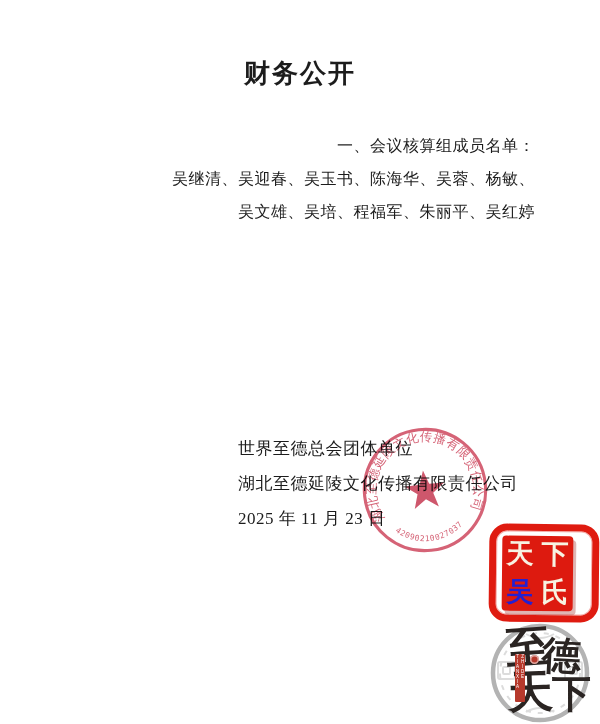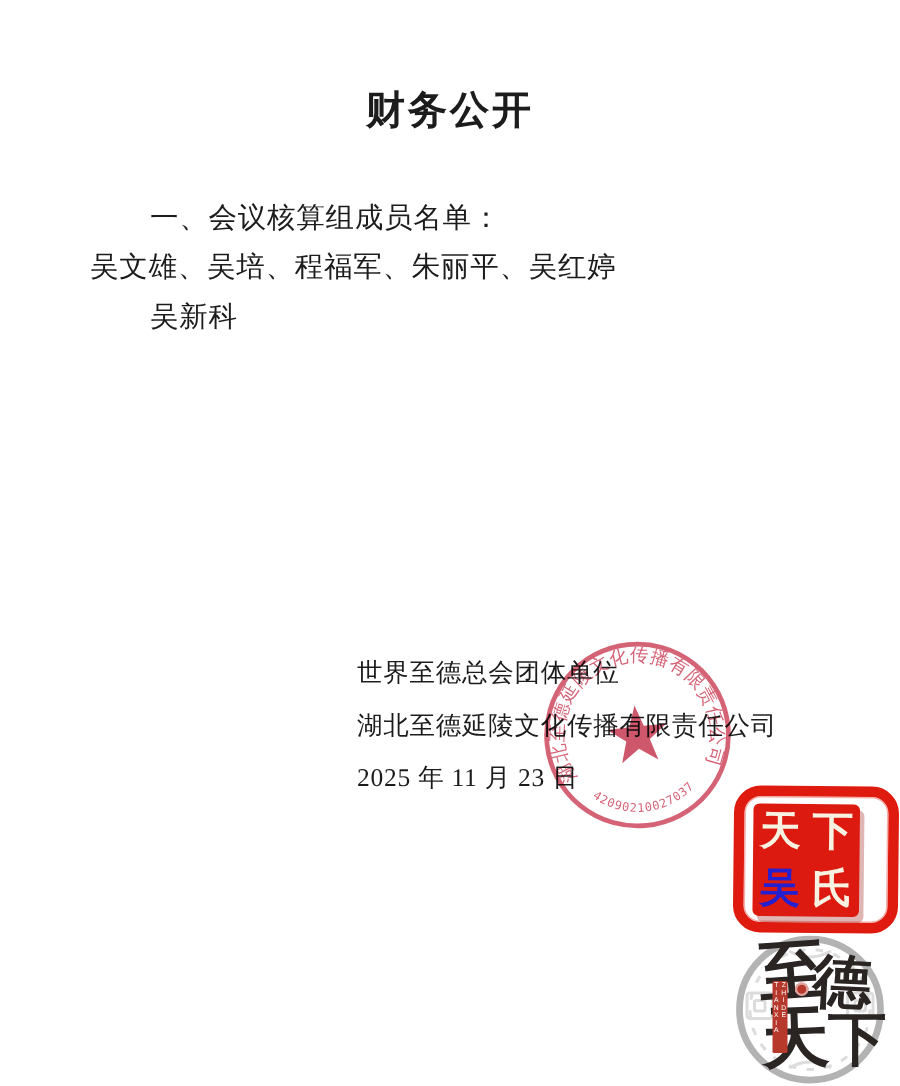--- a/index.html
+++ b/index.html
@@ -6,21 +6,21 @@
   .page{
     position:relative;width:600px;height:724px;background:#ffffff;
     overflow:hidden;font-family:"Liberation Serif","DejaVu Serif",serif;color:#1c1c1c;
   }
   .doc-title{
     position:absolute;top:56px;left:0;width:600px;text-align:center;
     font-size:26px;font-weight:bold;letter-spacing:2px;margin:0;
   }
   .doc-body{
     position:absolute;top:129px;left:60px;width:475px;
-    font-size:19px;line-height:33px;
+    font-size:16px;line-height:33px;text-align:right;
   }
   .doc-body p{margin:0;letter-spacing:0.5px;}
   .doc-body p.indent{text-indent:40px;}
   .signature{
     position:absolute;top:431px;right:82px;text-align:left;
     font-size:17px;line-height:35px;letter-spacing:0.5px;
   }
   
   .seal{
     position:absolute;left:356px;top:421px;width:138px;height:138px;
@@ -70,22 +70,22 @@
 </style>
 </head>
 <body>
 
 <div class="page">
 
   <h1 class="doc-title">财务公开</h1>
 
   <div class="doc-body">
     <p class="indent">一、会议核算组成员名单：</p>
+    <p class="indent">吴继清、吴迎春、吴玉书、陈海华、吴蓉、杨敏、</p>
     <p>吴文雄、吴培、程福军、朱丽平、吴红婷</p>
-    <p class="indent">吴新科</p>
   </div>
 
   <div class="signature">
     <div>世界至德总会团体单位</div>
     <div>湖北至德延陵文化传播有限责任公司</div>
     <div>2025 年 11 月 23 日</div>
   </div>
 
   <svg class="seal" viewBox="0 0 140 140" aria-hidden="true">
     <circle cx="70" cy="70" r="61.5" fill="none" stroke="#cf4d63" stroke-width="3.2"></circle>

